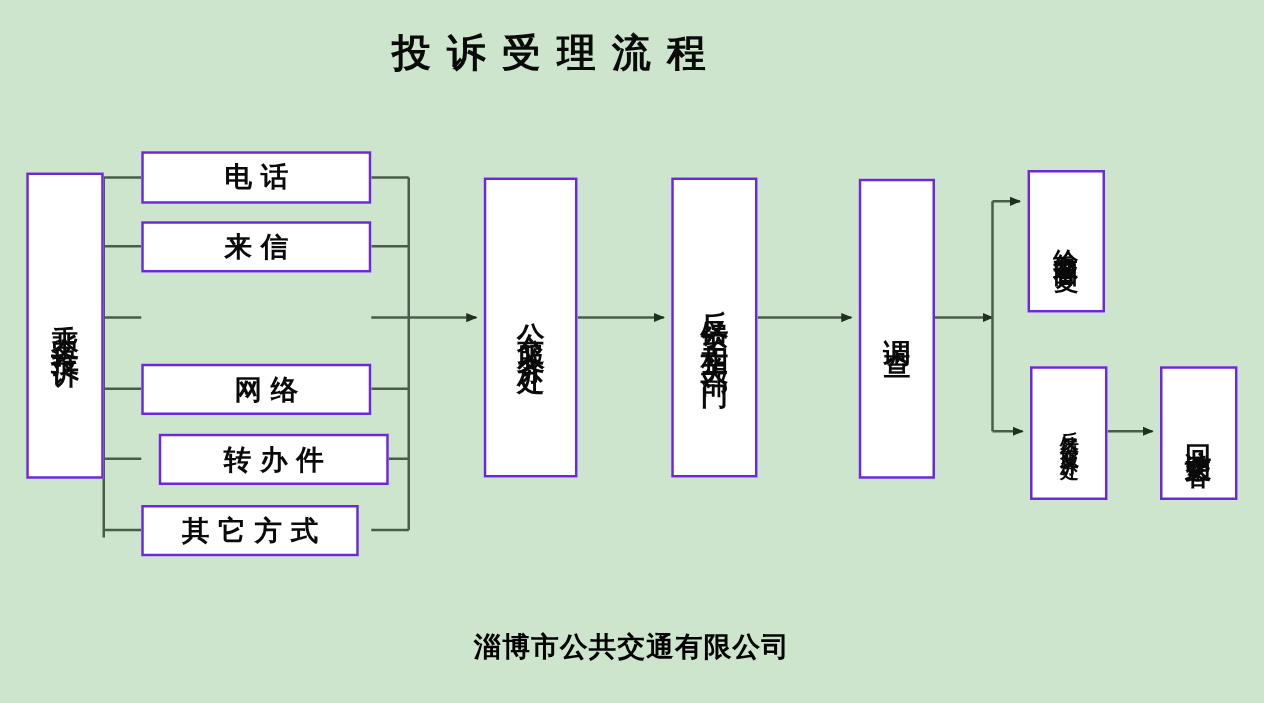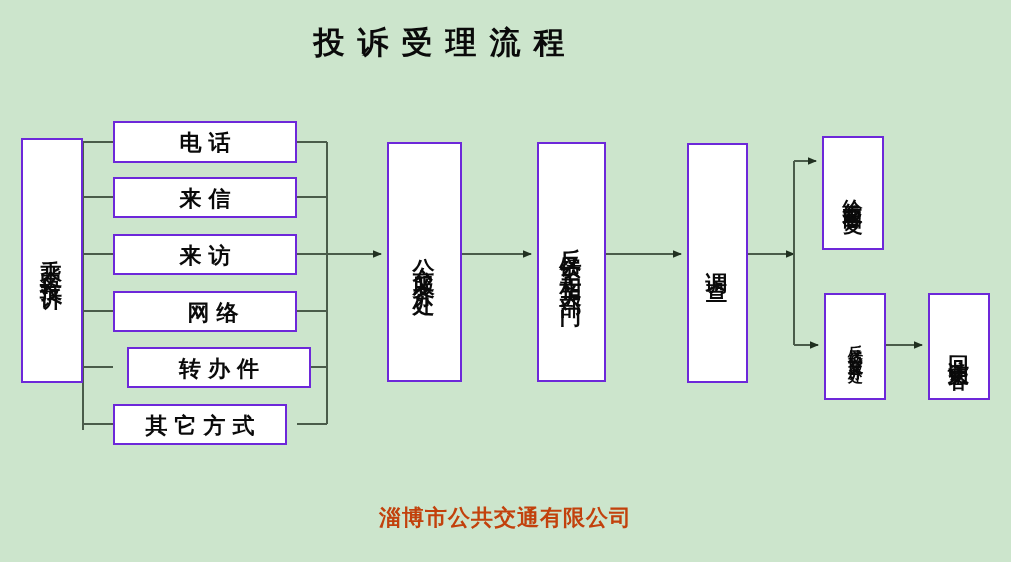--- a/index.html
+++ b/index.html
@@ -35,21 +35,21 @@
   }
   #footer {
     position: absolute;
     left: 0;
     top: 503px;
     width: 1011px;
     text-align: center;
     font-size: 22px;
     font-weight: 700;
     letter-spacing: 1px;
-    color: #c2410c;
+    color: #000000;
     font-family: "DejaVu Serif", "Liberation Serif", serif;
   }
   #wires {
     position: absolute;
     left: 0;
     top: 0;
     width: 1011px;
     height: 562px;
     pointer-events: none;
   }
@@ -131,21 +131,20 @@
       <path d="M794,345 L818,345" marker-end="url(#arw)"></path>
 
       <path d="M886,345 L922,345" marker-end="url(#arw)"></path>
     </g>
   </svg>
 
   <div class="box vbox fs-22" style="left:21px; top:138px; width:62px; height:245px;">乘客投诉</div>
 
   <div class="box hbox fs-22" style="left:113px; top:121px; width:184px; height:42px;">电话</div>
   <div class="box hbox fs-22" style="left:113px; top:177px; width:184px; height:41px;">来信</div>
-  <div class="box hbox fs-22" style="left:113px; top:234px; width:184px; height:41px;">来访</div>
   <div class="box hbox fs-22" style="left:113px; top:291px; width:184px; height:41px;padding-left:16px;">网络</div>
   <div class="box hbox fs-22" style="left:127px; top:347px; width:184px; height:41px;">转办件</div>
   <div class="box hbox fs-22" style="left:113px; top:404px; width:174px; height:41px;">其它方式</div>
 
   <div class="box vbox fs-22" style="left:387px; top:142px; width:75px; height:240px;">公交服务处</div>
   <div class="box vbox fs-22" style="left:537px; top:142px; width:69px; height:240px;">反馈至相关部门</div>
   <div class="box vbox fs-22" style="left:687px; top:143px; width:61px; height:240px;">调查</div>
 
   <div class="box vbox tight fs-20" style="left:822px; top:136px; width:62px; height:114px;">给乘客回复</div>
   <div class="box vbox tight fs-15" style="left:824px; top:293px; width:62px; height:107px;">反馈公交服务处</div>

